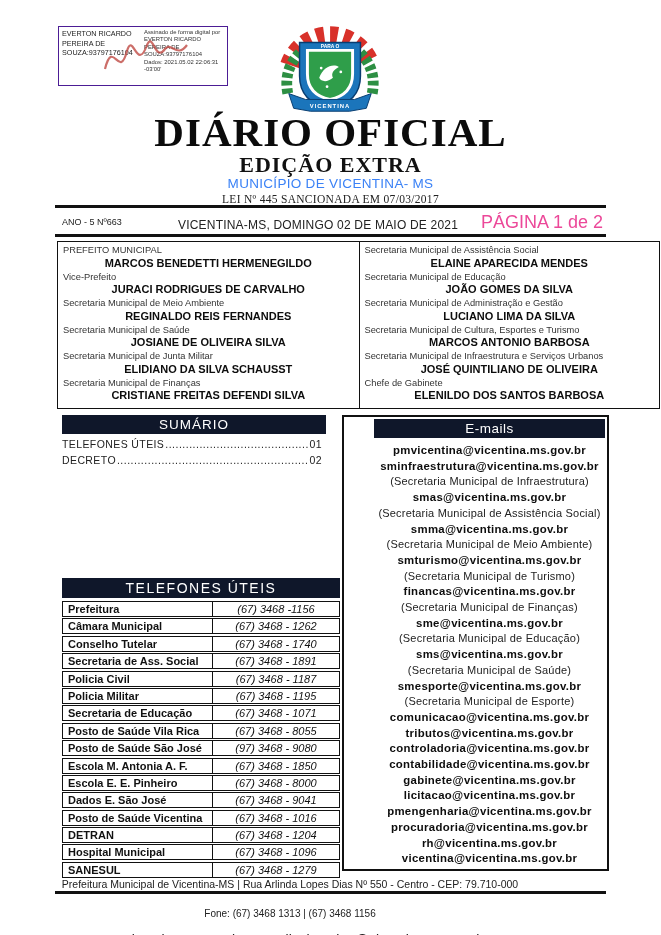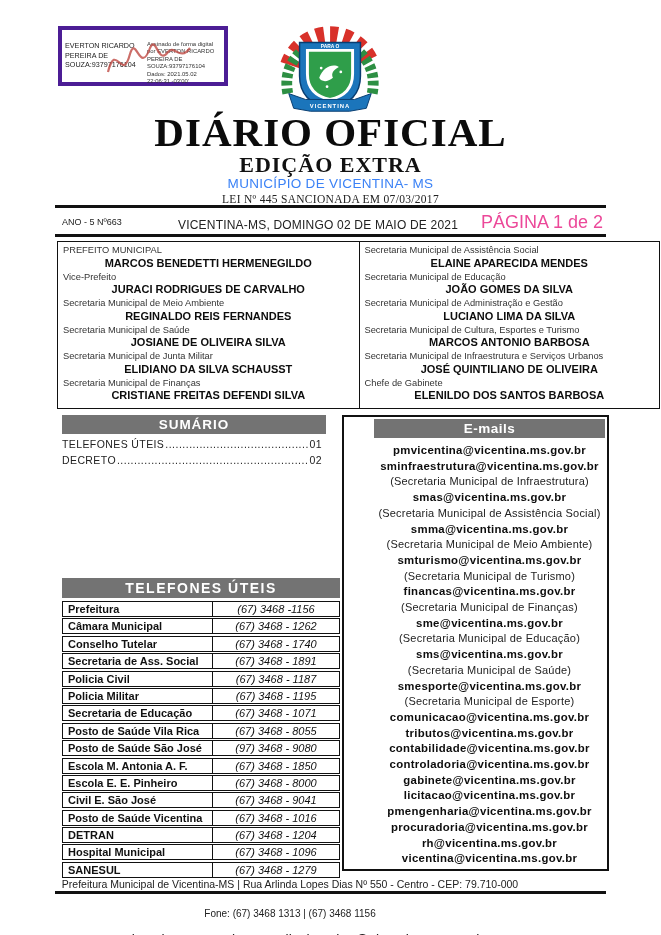--- a/index.html
+++ b/index.html
@@ -1,21 +1,21 @@
 <!DOCTYPE html>
 <html><head>
 <meta charset="utf-8">
 <style>
   html,body{margin:0;padding:0;background:#ffffff;}
   #page{position:relative;width:661px;height:935px;background:#ffffff;overflow:hidden;
         font-family:"Liberation Sans",sans-serif;color:#111;}
 
   
-  .sigbox{position:absolute;left:58px;top:26px;width:170px;height:60px;border:4px solid #4c1d95;
-          display:flex;box-sizing:border-box;padding:11px 3px;gap:4px;}
+  .sigbox{position:absolute;left:58px;top:26px;width:170px;height:60px;border:1px solid #4c1d95;
+          display:flex;box-sizing:border-box;padding:2px 3px;gap:4px;}
   .sig-left{width:78px;font-size:7.2px;line-height:9.6px;color:#222;overflow-wrap:anywhere;}
   .sig-right{flex:1;font-size:5.9px;line-height:7.4px;color:#333;overflow-wrap:anywhere;}
   .sig-squiggle{position:absolute;left:42px;top:2px;width:92px;height:56px;pointer-events:none;}
 
   
   .crest{position:absolute;left:276px;top:20px;width:108px;height:100px;}
 
   
   .mast{position:absolute;left:0;width:661px;text-align:center;}
   .title{top:108px;font-family:"Liberation Serif",serif;font-weight:700;font-size:41px;
@@ -35,21 +35,21 @@
   
   .officials{position:absolute;left:57px;top:241px;width:603px;height:168px;border:1.5px solid #111;
              box-sizing:border-box;display:flex;}
   .ofcol{width:50%;box-sizing:border-box;padding:3px 2px 0 2px;}
   .ofcol.right{border-left:1.5px solid #111;}
   .official{margin-bottom:1.5px;}
   .role{font-size:9.3px;line-height:11.5px;color:#333;padding-left:3px;}
   .oname{font-size:11px;line-height:13.5px;font-weight:700;text-align:center;color:#0d0d0d;}
 
   
-  .blackbar{background:#737373;color:#fff;font-weight:700;text-align:center;}
+  .blackbar{background:#0f172a;color:#fff;font-weight:400;text-align:center;}
 
   
   .sumario-bar{position:absolute;left:62px;top:415px;width:264px;height:19px;line-height:19px;
                font-size:13.5px;letter-spacing:1px;}
   .toc{position:absolute;left:62px;top:438px;width:260px;}
   .toc-row{display:flex;align-items:baseline;font-size:10.5px;letter-spacing:.4px;height:16px;color:#222;}
   .toc-dots{flex:1;overflow:hidden;white-space:nowrap;margin:0 1px;}
   .toc-dots::after{content:"........................................................................................................";letter-spacing:.5px;font-size:10.5px;color:#222;}
 
   
@@ -202,22 +202,22 @@
         <div class="email-line email">financas@vicentina.ms.gov.br</div>
         <div class="email-line label">(Secretaria Municipal de Finanças)</div>
         <div class="email-line email">sme@vicentina.ms.gov.br</div>
         <div class="email-line label">(Secretaria Municipal de Educação)</div>
         <div class="email-line email">sms@vicentina.ms.gov.br</div>
         <div class="email-line label">(Secretaria Municipal de Saúde)</div>
         <div class="email-line email">smesporte@vicentina.ms.gov.br</div>
         <div class="email-line label">(Secretaria Municipal de Esporte)</div>
         <div class="email-line email">comunicacao@vicentina.ms.gov.br</div>
         <div class="email-line email">tributos@vicentina.ms.gov.br</div>
+        <div class="email-line email">controladoria@vicentina.ms.gov.br</div>
         <div class="email-line email">contabilidade@vicentina.ms.gov.br</div>
-        <div class="email-line email">controladoria@vicentina.ms.gov.br</div>
         <div class="email-line email">gabinete@vicentina.ms.gov.br</div>
         <div class="email-line email">licitacao@vicentina.ms.gov.br</div>
         <div class="email-line email">pmengenharia@vicentina.ms.gov.br</div>
         <div class="email-line email">procuradoria@vicentina.ms.gov.br</div>
         <div class="email-line email">rh@vicentina.ms.gov.br</div>
         <div class="email-line email">vicentina@vicentina.ms.gov.br</div>
       </div>
   </div>
 
   <div class="blackbar phones-bar">TELEFONES ÚTEIS</div>
@@ -260,21 +260,21 @@
     </div>
       <div class="phone-row">
       <div class="phone-name">Escola M. Antonia A. F.</div>
       <div class="phone-num">(67) 3468 - 1850</div>
     </div>
       <div class="phone-row">
       <div class="phone-name">Escola E. E. Pinheiro</div>
       <div class="phone-num">(67) 3468 - 8000</div>
     </div>
       <div class="phone-row">
-      <div class="phone-name">Civil E. São José</div>
+      <div class="phone-name">Dados E. São José</div>
       <div class="phone-num">(67) 3468 - 9041</div>
     </div>
       <div class="phone-row">
       <div class="phone-name">Posto de Saúde Vicentina</div>
       <div class="phone-num">(67) 3468 - 1016</div>
     </div>
       <div class="phone-row">
       <div class="phone-name">DETRAN</div>
       <div class="phone-num">(67) 3468 - 1204</div>
     </div>

